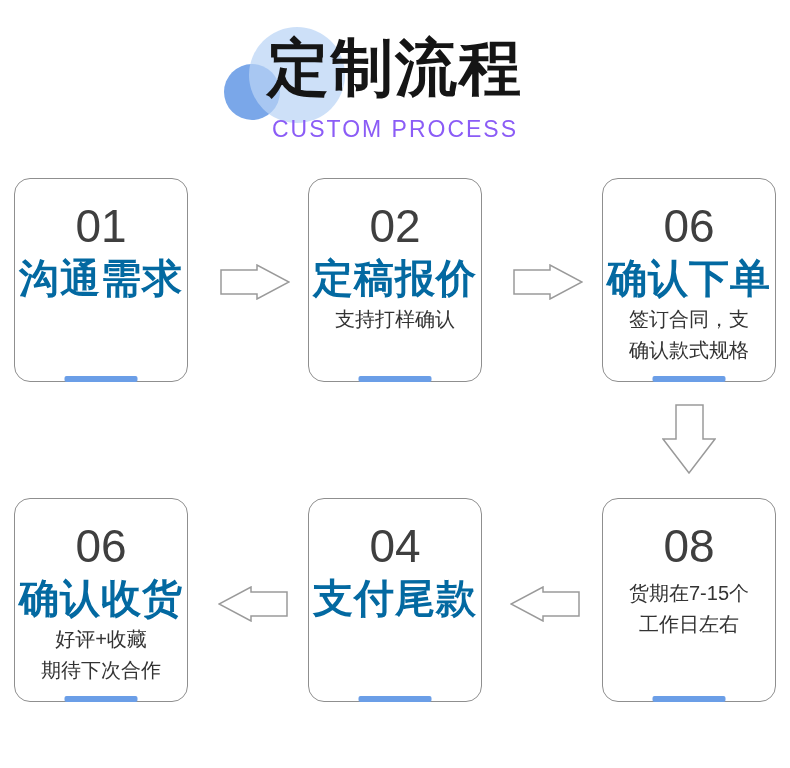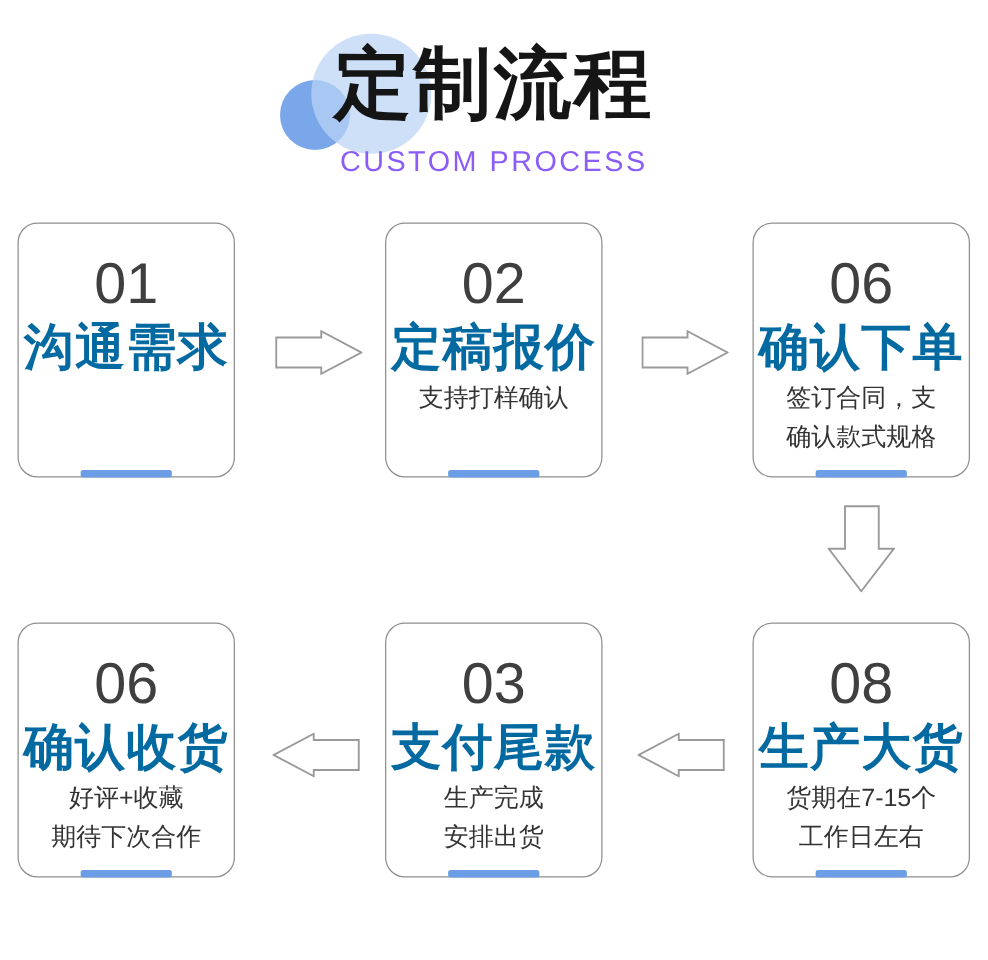--- a/index.html
+++ b/index.html
@@ -68,35 +68,30 @@
     <div class="card-title">确认下单</div>
     <div class="card-desc">
       <span>签订合同，支</span>
       <span>确认款式规格</span>
     </div>
     <div class="card-bar"></div>
   </div>
 
   <div class="card row2 col3">
     <div class="card-number">08</div>
-    <div class="card-title">生产大货</div>
     <div class="card-desc">
       <span>货期在7-15个</span>
       <span>工作日左右</span>
     </div>
     <div class="card-bar"></div>
   </div>
 
   <div class="card row2 col2">
-    <div class="card-number">03</div>
+    <div class="card-number">04</div>
     <div class="card-title">支付尾款</div>
-    <div class="card-desc">
-      <span>生产完成</span>
-      <span>安排出货</span>
-    </div>
     <div class="card-bar"></div>
   </div>
 
   <div class="card row2 col1">
     <div class="card-number">06</div>
     <div class="card-title">确认收货</div>
     <div class="card-desc">
       <span>好评+收藏</span>
       <span>期待下次合作</span>
     </div>

